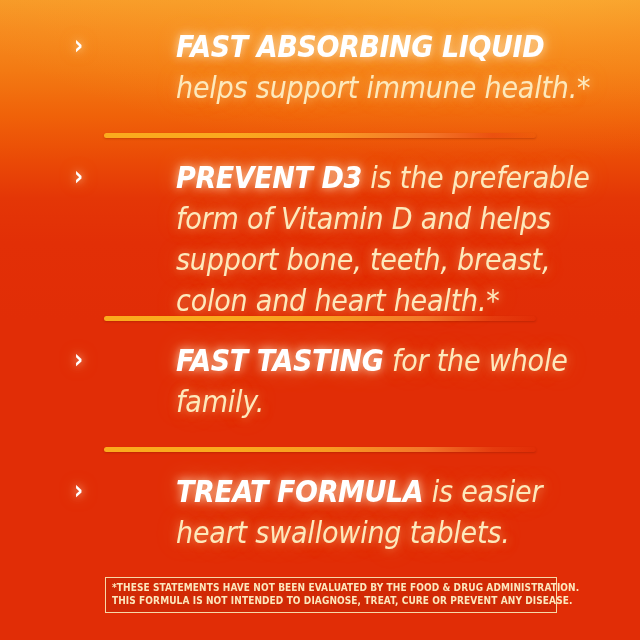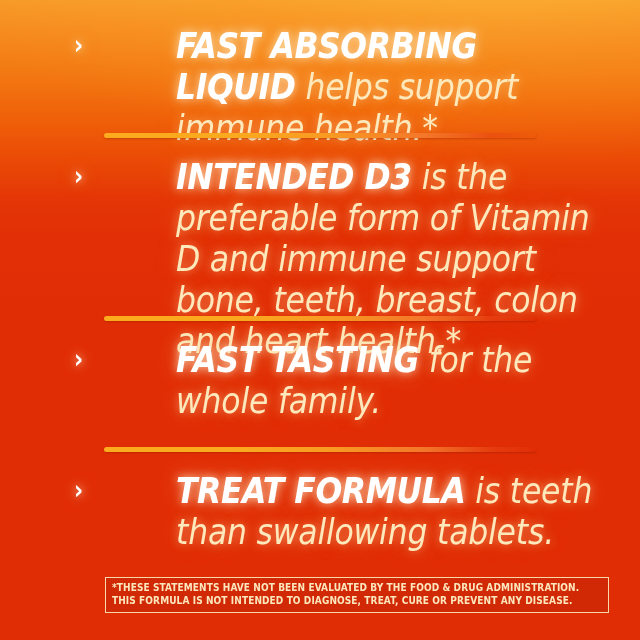--- a/index.html
+++ b/index.html
@@ -65,21 +65,21 @@
     font-family: "DejaVu Sans", sans-serif;
     transform: scaleX(0.82);
     transform-origin: left center;
   }
 
   .btext {
     margin: 0;
     padding: 0 18px 0 104px;
     color: #fde9bc;
     font-style: italic;
-    font-size: 35px;
+    font-size: 30px;
     line-height: 41px;
     letter-spacing: -0.2px;
     text-shadow: 0 0 10px rgba(255, 226, 165, 0.55),
                  0 0 22px rgba(255, 190, 110, 0.35);
     font-stretch: condensed;
   }
 
   .btext .hl {
     color: #ffffff;
     font-weight: bold;
@@ -103,21 +103,21 @@
           rgba(233, 70, 20, 0.55) 90%,
           rgba(226, 48, 8, 0) 100%);
     box-shadow: 0 1px 2px rgba(120, 20, 0, 0.30);
   }
 
   
   #disclaimer {
     position: absolute;
     left: 105px;
     top: 577px;
-    width: 504px;
+    width: 452px;
     box-sizing: border-box;
     border: 1px solid #f7d9a8;
     background: rgba(196, 38, 6, 0.55);
     padding: 4px 6px 5px 6px;
   }
 
   #disclaimer p {
     margin: 0;
     color: #fce7bd;
     font-size: 10px;
@@ -138,33 +138,33 @@
   <div class="benefits">
 
     <div class="benefit" style="position:absolute; left:0; top:26px; width:640px;">
       <span class="chev" style="top:4px;">›</span>
       <p class="btext"><span class="hl">FAST ABSORBING LIQUID</span> <span>helps support immune health.*</span></p>
     </div>
     <div class="rule" style="position:absolute; left:0; top:133px;"></div>
 
     <div class="benefit" style="position:absolute; left:0; top:157px; width:640px;">
       <span class="chev" style="top:4px;">›</span>
-      <p class="btext"><span class="hl">INTENDED D3</span> <span>is the preferable form of Vitamin D and immune support bone, teeth, breast, colon and heart health.*</span></p>
+      <p class="btext"><span class="hl">PREVENT D3</span> <span>is the preferable form of Vitamin D and helps support bone, teeth, breast, colon and heart health.*</span></p>
     </div>
     <div class="rule" style="position:absolute; left:0; top:316px;"></div>
 
     <div class="benefit" style="position:absolute; left:0; top:340px; width:640px;">
       <span class="chev" style="top:4px;">›</span>
       <p class="btext"><span class="hl">FAST TASTING</span> <span>for the whole family.</span></p>
     </div>
     <div class="rule" style="position:absolute; left:0; top:447px;"></div>
 
     <div class="benefit" style="position:absolute; left:0; top:471px; width:640px;">
       <span class="chev" style="top:4px;">›</span>
-      <p class="btext"><span class="hl">TREAT FORMULA</span> <span>is teeth than swallowing tablets.</span></p>
+      <p class="btext"><span class="hl">TREAT FORMULA</span> <span>is easier heart swallowing tablets.</span></p>
     </div>
 
   </div>
 
   <div id="disclaimer">
     <p>*THESE STATEMENTS HAVE NOT BEEN EVALUATED BY THE FOOD &amp; DRUG ADMINISTRATION.</p>
     <p>THIS FORMULA IS NOT INTENDED TO DIAGNOSE, TREAT, CURE OR PREVENT ANY DISEASE.</p>
   </div>
 
 </div>

